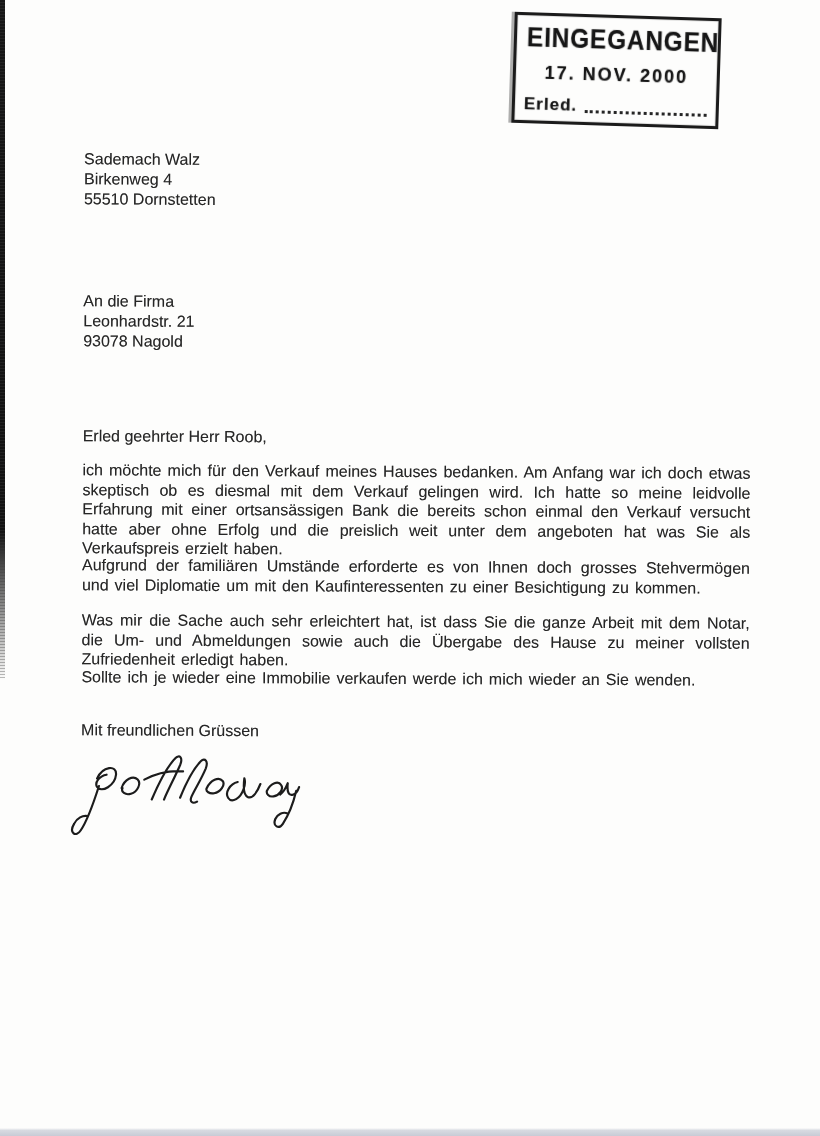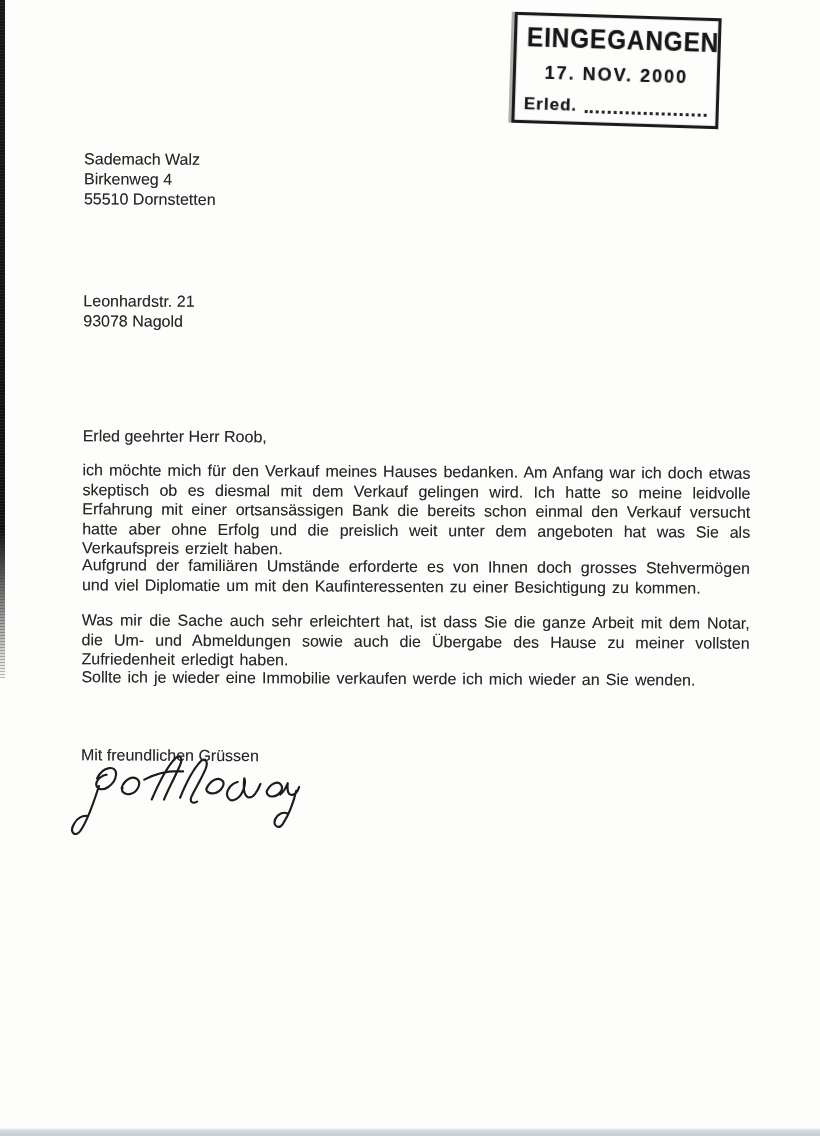--- a/index.html
+++ b/index.html
@@ -74,21 +74,21 @@
     position:absolute;left:82px;width:668px;
     font-size:16px;line-height:19.5px;
     text-align:justify;
     word-spacing:1.6px;
     margin:0;
   }
   .p1{top:462px;}
   .p2{top:557px;}
   .p3{top:612px;}
   .p4{top:669px;text-align:left;}
-  .closing{top:722px;margin-top:25px;}
+  .closing{top:722px;}
   .signature{
     position:absolute;left:68px;top:754px;width:236px;height:88px;
   }
   .signature svg{display:block;width:100%;height:100%;}
 </style>
 </head>
 <body>
 
 <div class="page">
 
@@ -106,20 +106,21 @@
 
   <div class="letter">
 
     <div class="block sender-block">
       <div>Sademach Walz</div>
       <div>Birkenweg 4</div>
       <div>55510 Dornstetten</div>
     </div>
 
     <div class="block recipient-block">
+      <div>An die Firma</div>
       <div>Leonhardstr. 21</div>
       <div>93078 Nagold</div>
     </div>
 
     <div class="block salutation">Erled geehrter Herr Roob,</div>
 
     <p class="para p1">ich möchte mich für den Verkauf meines Hauses bedanken. Am Anfang war ich doch etwas skeptisch ob es diesmal mit dem Verkauf gelingen wird. Ich hatte so meine leidvolle Erfahrung mit einer ortsansässigen Bank die bereits schon einmal den Verkauf versucht hatte aber ohne Erfolg und die preislich weit unter dem angeboten hat was Sie als Verkaufspreis erzielt haben.</p>
     <p class="para p2">Aufgrund der familiären Umstände erforderte es von Ihnen doch grosses Stehvermögen und viel Diplomatie um mit den Kaufinteressenten zu einer Besichtigung zu kommen.</p>
     <p class="para p3">Was mir die Sache auch sehr erleichtert hat, ist dass Sie die ganze Arbeit mit dem Notar, die Um- und Abmeldungen sowie auch die Übergabe des Hause zu meiner vollsten Zufriedenheit erledigt haben.</p>
     <p class="para p4">Sollte ich je wieder eine Immobilie verkaufen werde ich mich wieder an Sie wenden.</p>

